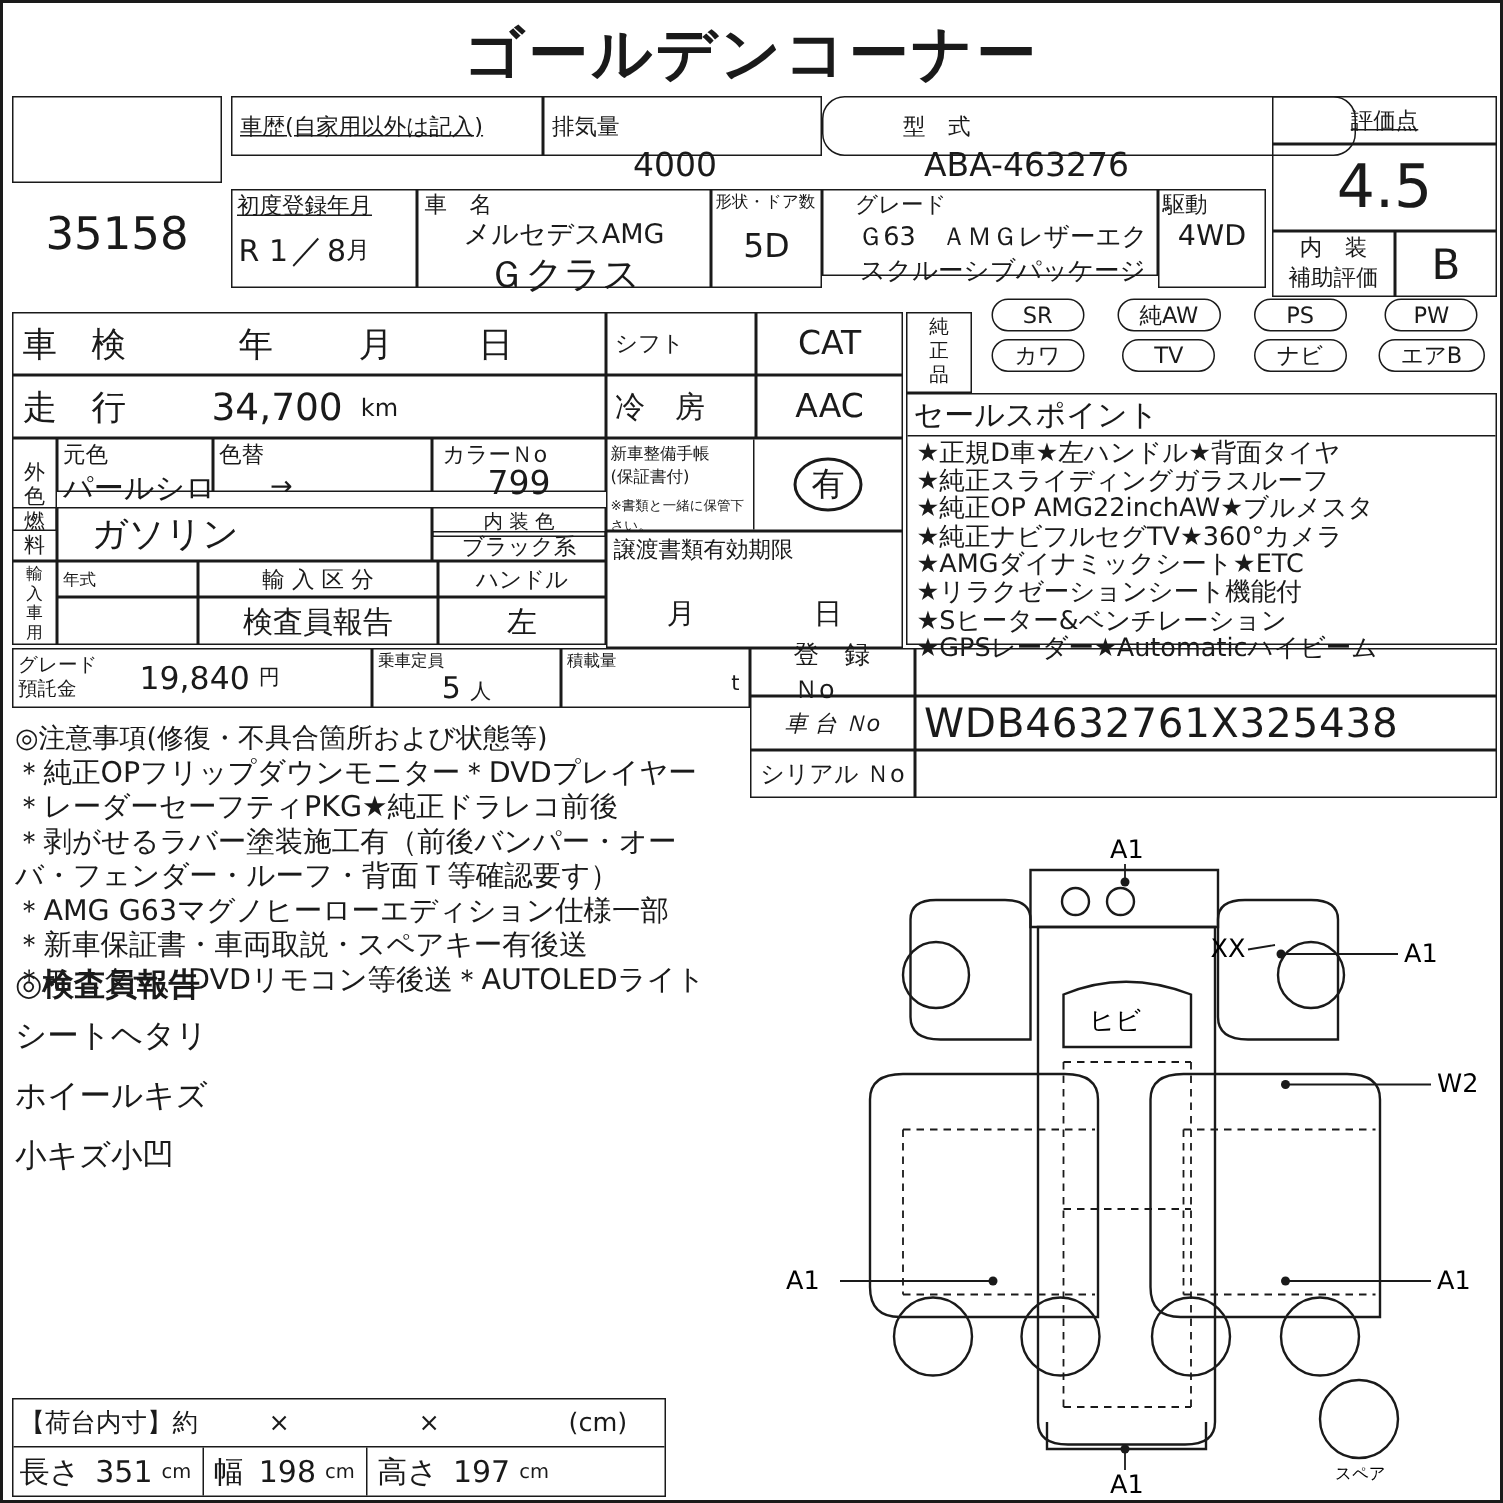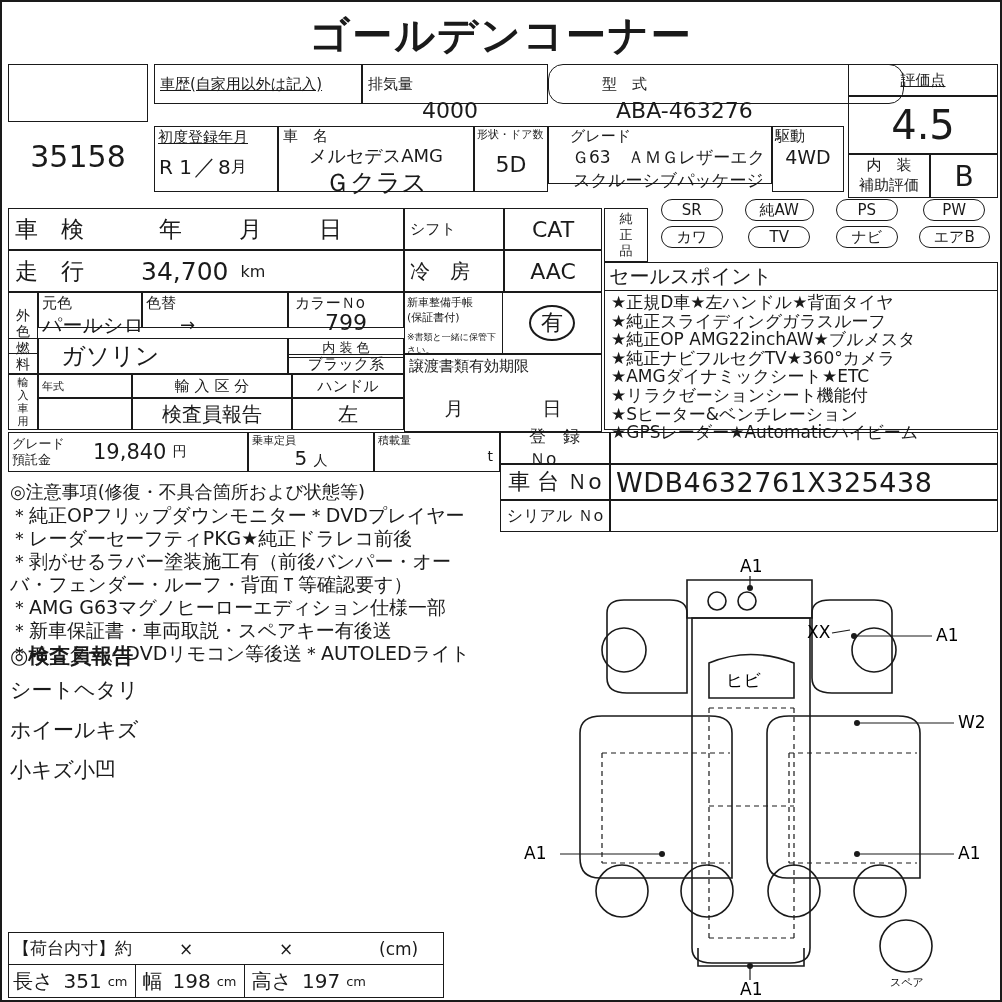--- a/index.html
+++ b/index.html
@@ -363,21 +363,21 @@
     </div>
   </div>
 
   <div class="bx ctr" id="touroku">
     <span style="font-size:17px;">登　録　Ｎo</span>
   </div>
   <div class="bx lft" id="touroku-v">
     <span class="pad" style="font-size:24px;"></span>
   </div>
   <div class="bx ctr" id="shadai">
-    <span style="font-size:22px;">車 台 Ｎo</span>
+    <span style="font-size:15px;font-style:italic;">車 台 Ｎo</span>
   </div>
   <div class="bx lft" id="shadai-v">
     <span class="pad" style="font-size:27px;letter-spacing:0.5px;">WDB4632761X325438</span>
   </div>
   <div class="bx ctr" id="serial">
     <span style="font-size:16px;">シリアル Ｎo</span>
   </div>
   <div class="bx lft" id="serial-v">
     <span class="pad" style="font-size:22px;"></span>
   </div>

